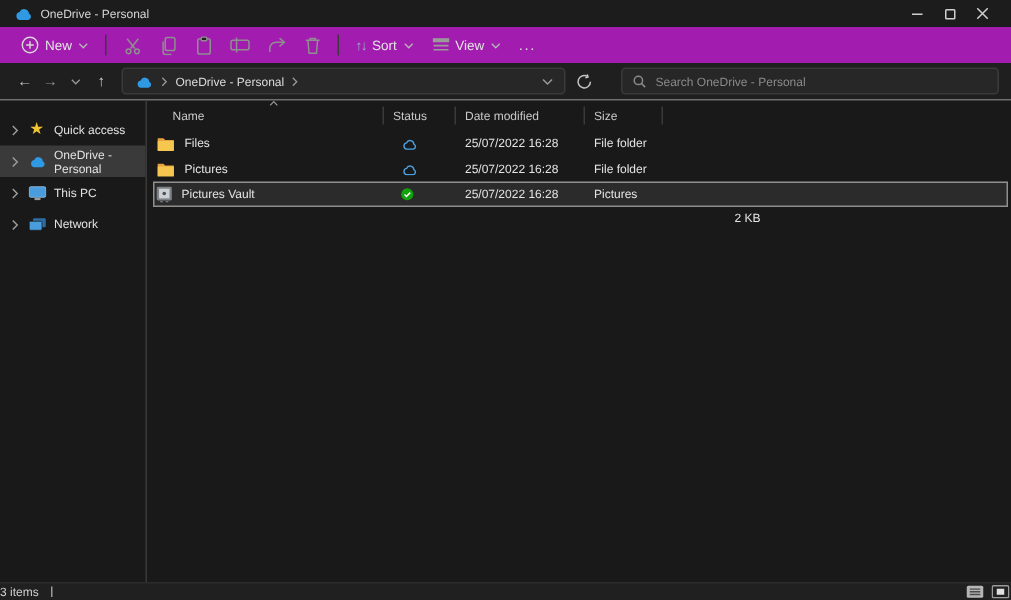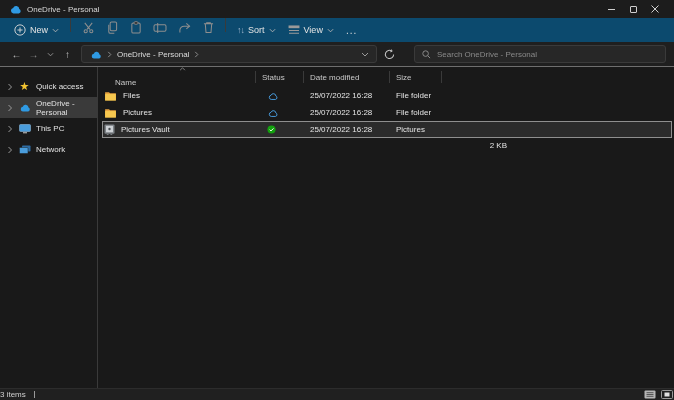--- a/index.html
+++ b/index.html
@@ -13,21 +13,21 @@
 
   
   .titlebar { height:18px; display:flex; align-items:center; padding:0 8px; background:#1c1c1c; }
   .titlebar .app-title { font-size:8px; color:#d6d6d6; margin-left:5px; }
   .win-controls { margin-left:auto; display:flex; align-items:center; }
   .win-btn { width:22px; height:16px; display:flex; align-items:center; justify-content:center; }
   .min-glyph { width:7px; height:1px; background:#cfcfcf; }
   .max-glyph { width:7px; height:7px; border:1px solid #cfcfcf; border-radius:1px; }
 
   
-  .toolbar { height:24px; display:flex; padding:0 8px; background:#0c4a6e; }
+  .toolbar { height:24px; display:flex; align-items:center; padding:0 8px; background:#a21caf; }
   .tb-btn { display:flex; align-items:center; gap:4px; padding:3px 6px; border-radius:4px; font-size:9px; color:#e4e4e4; }
   .tb-icon-btn { width:24px; height:19px; display:flex; align-items:center; justify-content:center; border-radius:4px; }
   .tb-sep { width:1px; height:14px; background:#3a3a3a; margin:0 5px; }
   .more-dots { letter-spacing:1px; font-size:10px; color:#dcdcdc; }
   .sort-arrows { font-size:9px; color:#9fb6cc; letter-spacing:-1px; }
 
   
   .navrow { height:24px; display:flex; align-items:center; padding:0 8px; background:#1f1f1f; }
   .nav-btn { width:17px; height:18px; display:flex; align-items:center; justify-content:center; font-size:10px; color:#c6c6c6; border-radius:3px; }
   .nav-btn.dim { color:#8f8f8f; }
@@ -47,21 +47,21 @@
   .s-item { height:21px; display:flex; align-items:center; gap:5px; padding-left:7px; font-size:8px; color:#e2e2e2; }
   .s-item.selected { background:#3a3a3a; }
   .s-chev { color:#9a9a9a; flex-shrink:0; }
   .s-icon { width:13px; display:flex; justify-content:center; flex-shrink:0; }
   .star-glyph { color:#f3c431; font-size:11px; line-height:11px; }
 
   .content { flex:1; position:relative; }
   .listhead { display:flex; height:20px; align-items:center; font-size:8px; color:#c9c9c9; position:relative; }
   .hcell { position:relative; height:100%; display:flex; align-items:center; padding-left:6px; }
   .hcell::after { content:''; position:absolute; right:0; top:4px; width:1px; height:12px; background:#3a3a3a; }
-  .c-name { width:158px; padding-left:17px;align-items:flex-end; }
+  .c-name { width:158px; padding-left:17px; }
   .c-status { width:48px; }
   .c-date { width:86px; }
   .c-type { width:69px; }
   .c-size { width:52px; }
   .sort-caret { position:absolute; left:81px; top:0; }
 
   .row { display:flex; height:17px; align-items:center; font-size:8px; color:#e4e4e4; position:relative;text-align:center; }
   .row .cell { position:relative; z-index:1; display:flex; align-items:center; }
   .row .c-name { gap:6px; padding-left:6px; }
   .row .c-status { padding-left:11px; }

